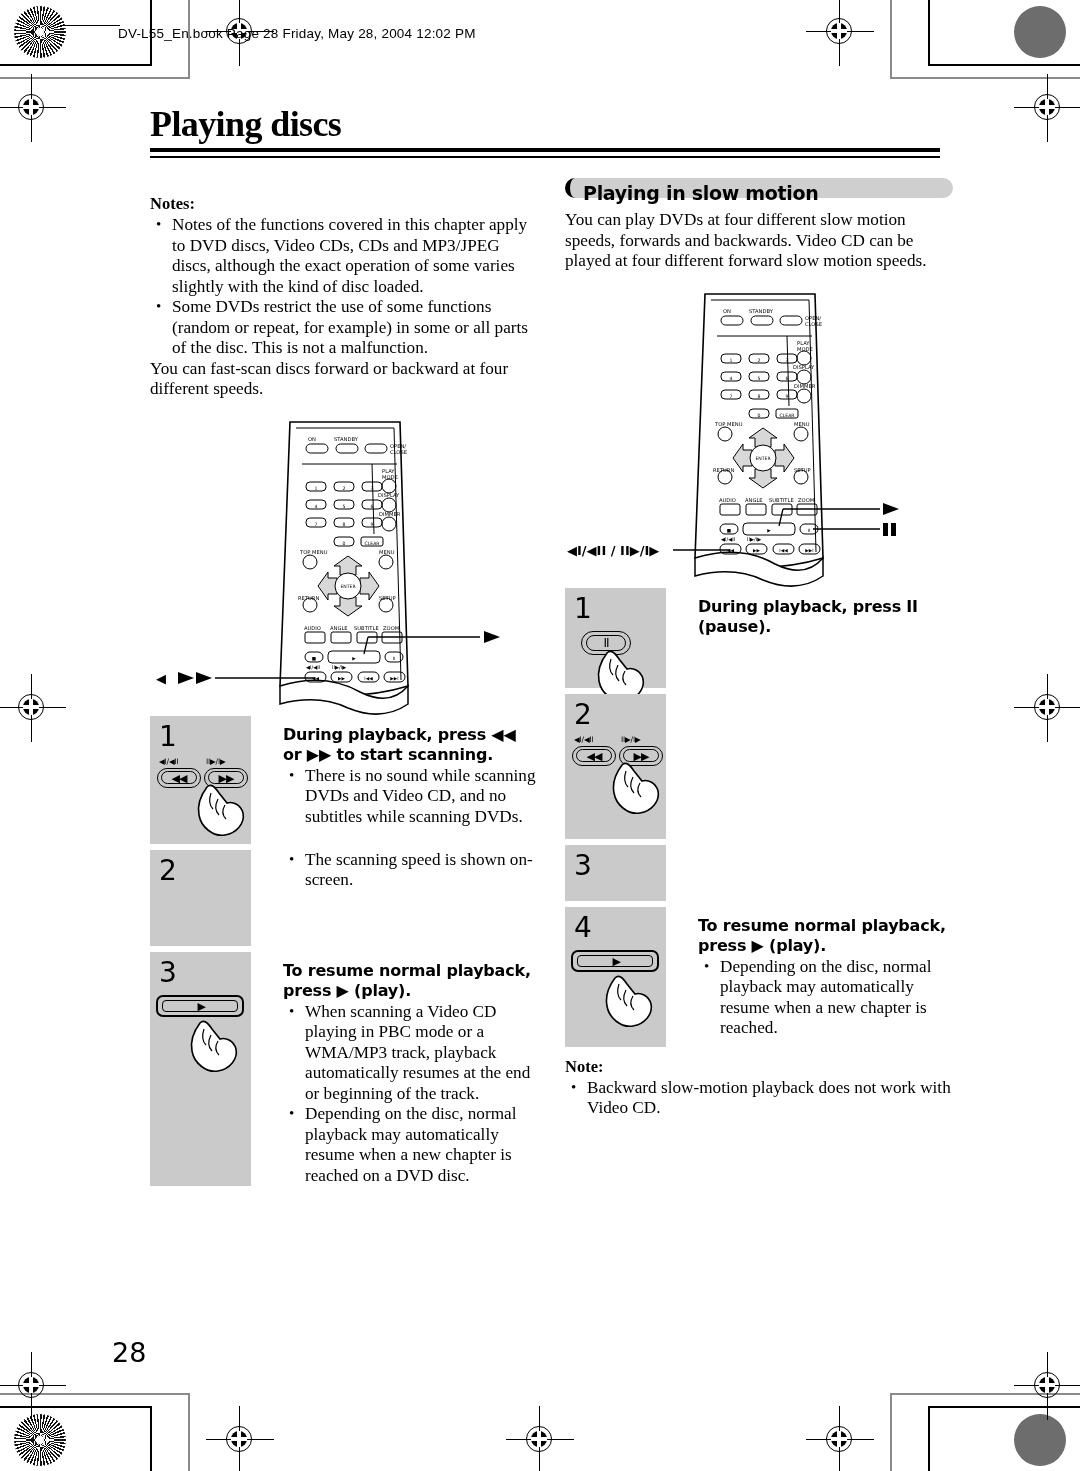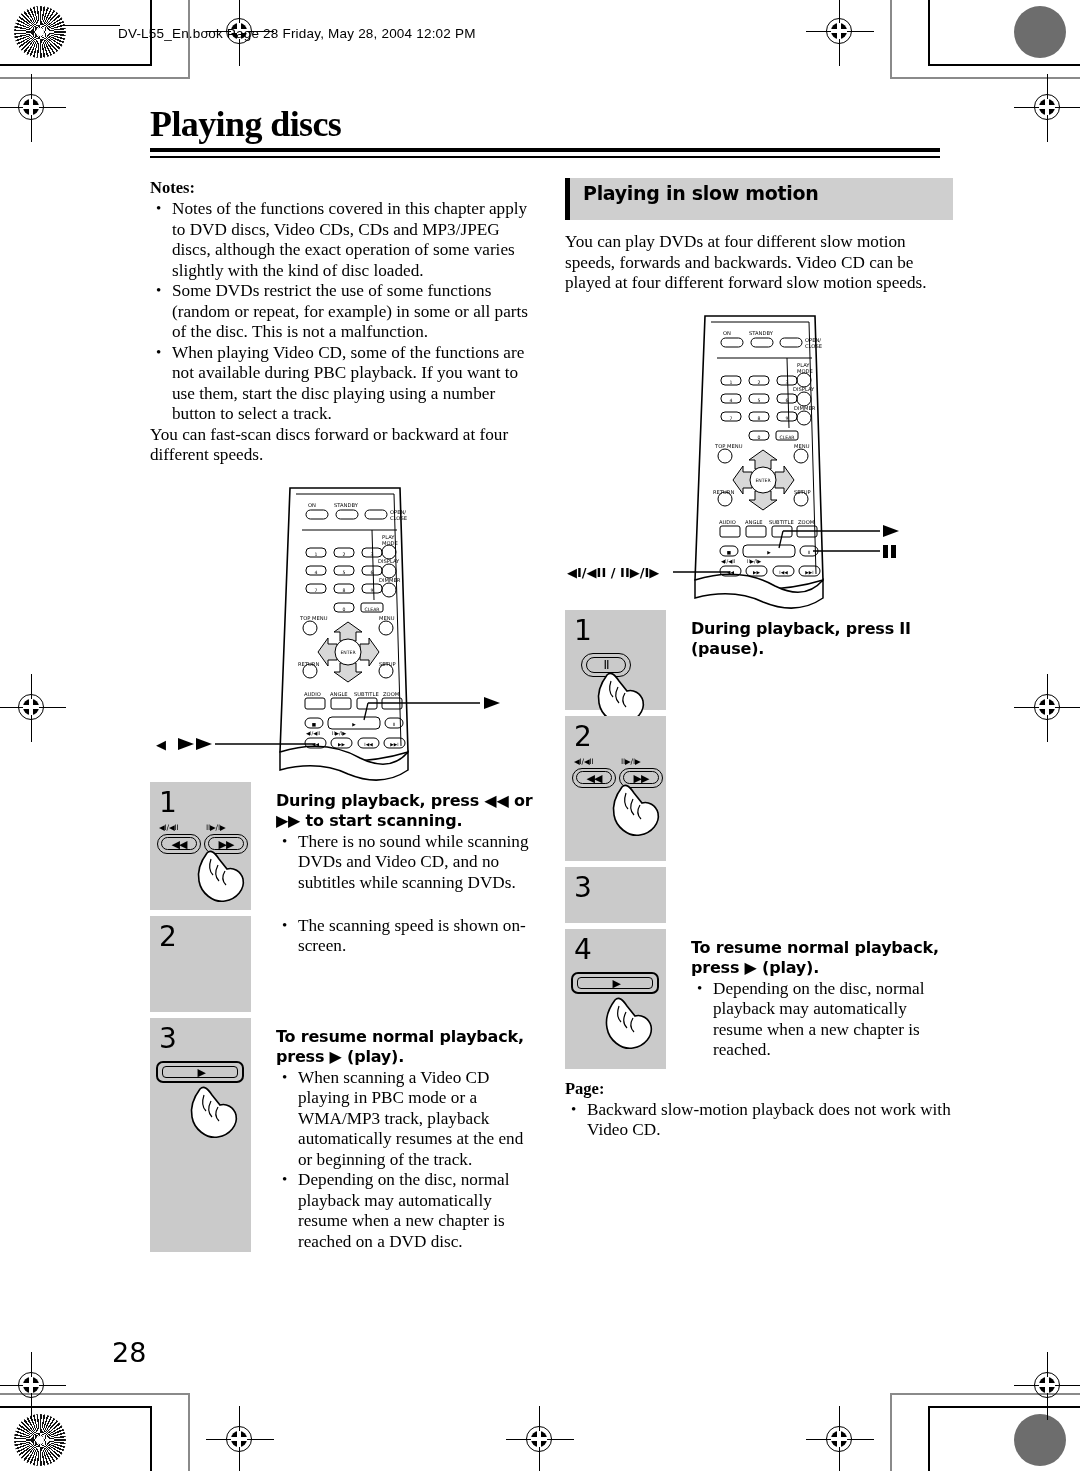--- a/index.html
+++ b/index.html
@@ -34,43 +34,43 @@
      font-size:13.5px;letter-spacing:.2px;white-space:nowrap;color:#000;}
 
   
   .page-title{position:absolute;left:150px;top:103px;
      font-family:Liberation Serif, serif;font-weight:bold;font-size:36px;letter-spacing:-.6px;}
   .title-rule-thick{position:absolute;left:150px;top:148px;width:790px;height:4px;background:#000;}
   .title-rule-thin{position:absolute;left:150px;top:156px;width:790px;height:1.6px;background:#000;}
 
   
   .col{position:absolute;width:388px;}
-  .col-left{left:150px;top:178px;}
+  .col-left{left:150px;top:194px;}
   .col-right{left:565px;top:178px;}
 
   .notes-head{font-family:"Liberation Serif",serif;font-weight:bold;font-size:16.5px;margin:0 0 1px 0;}
   ul.bul{list-style:none;margin:0;padding:0;}
   ul.bul>li{position:relative;padding-left:22px;font-size:17.2px;line-height:20.5px;
      margin-bottom:0px;text-align:left;}
   ul.bul>li::before{content:"\2022";position:absolute;left:6px;top:-1px;font-size:15px;}
 
-  .sect-head{position:relative;background:#cfcfcf;height:42px;margin:14px 0 12px 0;
-     border-left:5px solid #000;}
+  .sect-head{position:relative;background:#cfcfcf;height:20px;margin:14px 0 12px 0;
+     border-left:5px solid #000;border-radius:10px;}
   .sect-head span{position:absolute;left:13px;top:4px;font-family:"DejaVu Sans",sans-serif;
      font-weight:bold;font-size:19px;letter-spacing:-.3px;}
 
   .para{font-size:17.2px;line-height:20.5px;margin:0 0 4px 0;}
 
   
   .steps{position:relative;}
   .step{display:flex;align-items:stretch;}
   .step-num{width:101px;flex:0 0 101px;background:#cacaca;position:relative;}
   .step-num .n{font-family:"DejaVu Sans",sans-serif;font-size:28px;line-height:28px;
      padding:7px 0 0 9px;display:block;}
-  .step-body{flex:1;padding-left:25px;box-sizing:border-box;}
+  .step-body{flex:1;padding-left:32px;box-sizing:border-box;}
   .step-title{font-family:"DejaVu Sans",sans-serif;font-weight:bold;font-size:16px;
      line-height:20px;margin:9px 0 1px 0;letter-spacing:-.2px;}
   .step-body ul.bul>li{font-size:17.2px;line-height:20.5px;}
   .spacer{height:6px;background:#fff;}
 
   
   .btn-pair{position:relative;height:38px;margin:6px 0 0 7px;}
   .minilab{position:absolute;font-family:"DejaVu Sans",sans-serif;font-size:7.5px;
      letter-spacing:-.2px;top:0;}
   .ovalbtn{position:absolute;top:11px;width:44px;height:20px;border:1.7px solid #000;
@@ -232,21 +232,20 @@
 <div class="page-title">Playing discs</div>
 <div class="title-rule-thick"></div>
 <div class="title-rule-thin"></div>
 
 <div class="col col-left">
 
   <div class="notes-head">Notes:</div>
   <ul class="bul">
     <li>Notes of the functions covered in this chapter apply to DVD discs, Video CDs, CDs and MP3/JPEG discs, although the exact operation of some varies slightly with the kind of disc loaded.</li>
     <li>Some DVDs restrict the use of some functions (random or repeat, for example) in some or all parts of the disc. This is not a malfunction.</li>
-    <li>When playing Video CD, some of the functions are not available during PBC playback. If you want to use them, start the disc playing using a number button to select a track.</li>
   </ul>
 
 
   <p class="para">You can fast-scan discs forward or backward at four different speeds.</p>
 
   <div class="remote-wrap" style="height:312px;">
     <svg width="388" height="312" viewBox="0 0 388 312">
       <g fill="none" stroke="#000" stroke-width="1.6">
         <path d="M140 18 L250 18 L258 282 Q200 300 130 282 Z"></path>
         <path d="M146 24 L244 24 L251 276" stroke-width="1"></path>
@@ -606,20 +605,20 @@
       <div class="step-body">
         <div class="step-title">To resume normal playback, press ▶ (play).</div>
         <ul class="bul">
           <li>Depending on the disc, normal playback may automatically resume when a new chapter is reached.</li>
         </ul>
       </div>
     </div>
 
   </div>
 
-  <div class="note-head">Page:</div>
+  <div class="note-head">Note:</div>
   <ul class="bul">
     <li>Backward slow-motion playback does not work with Video CD.</li>
   </ul>
 
 </div>
 
 <div class="pageno">28</div>
 
 </body></html>

